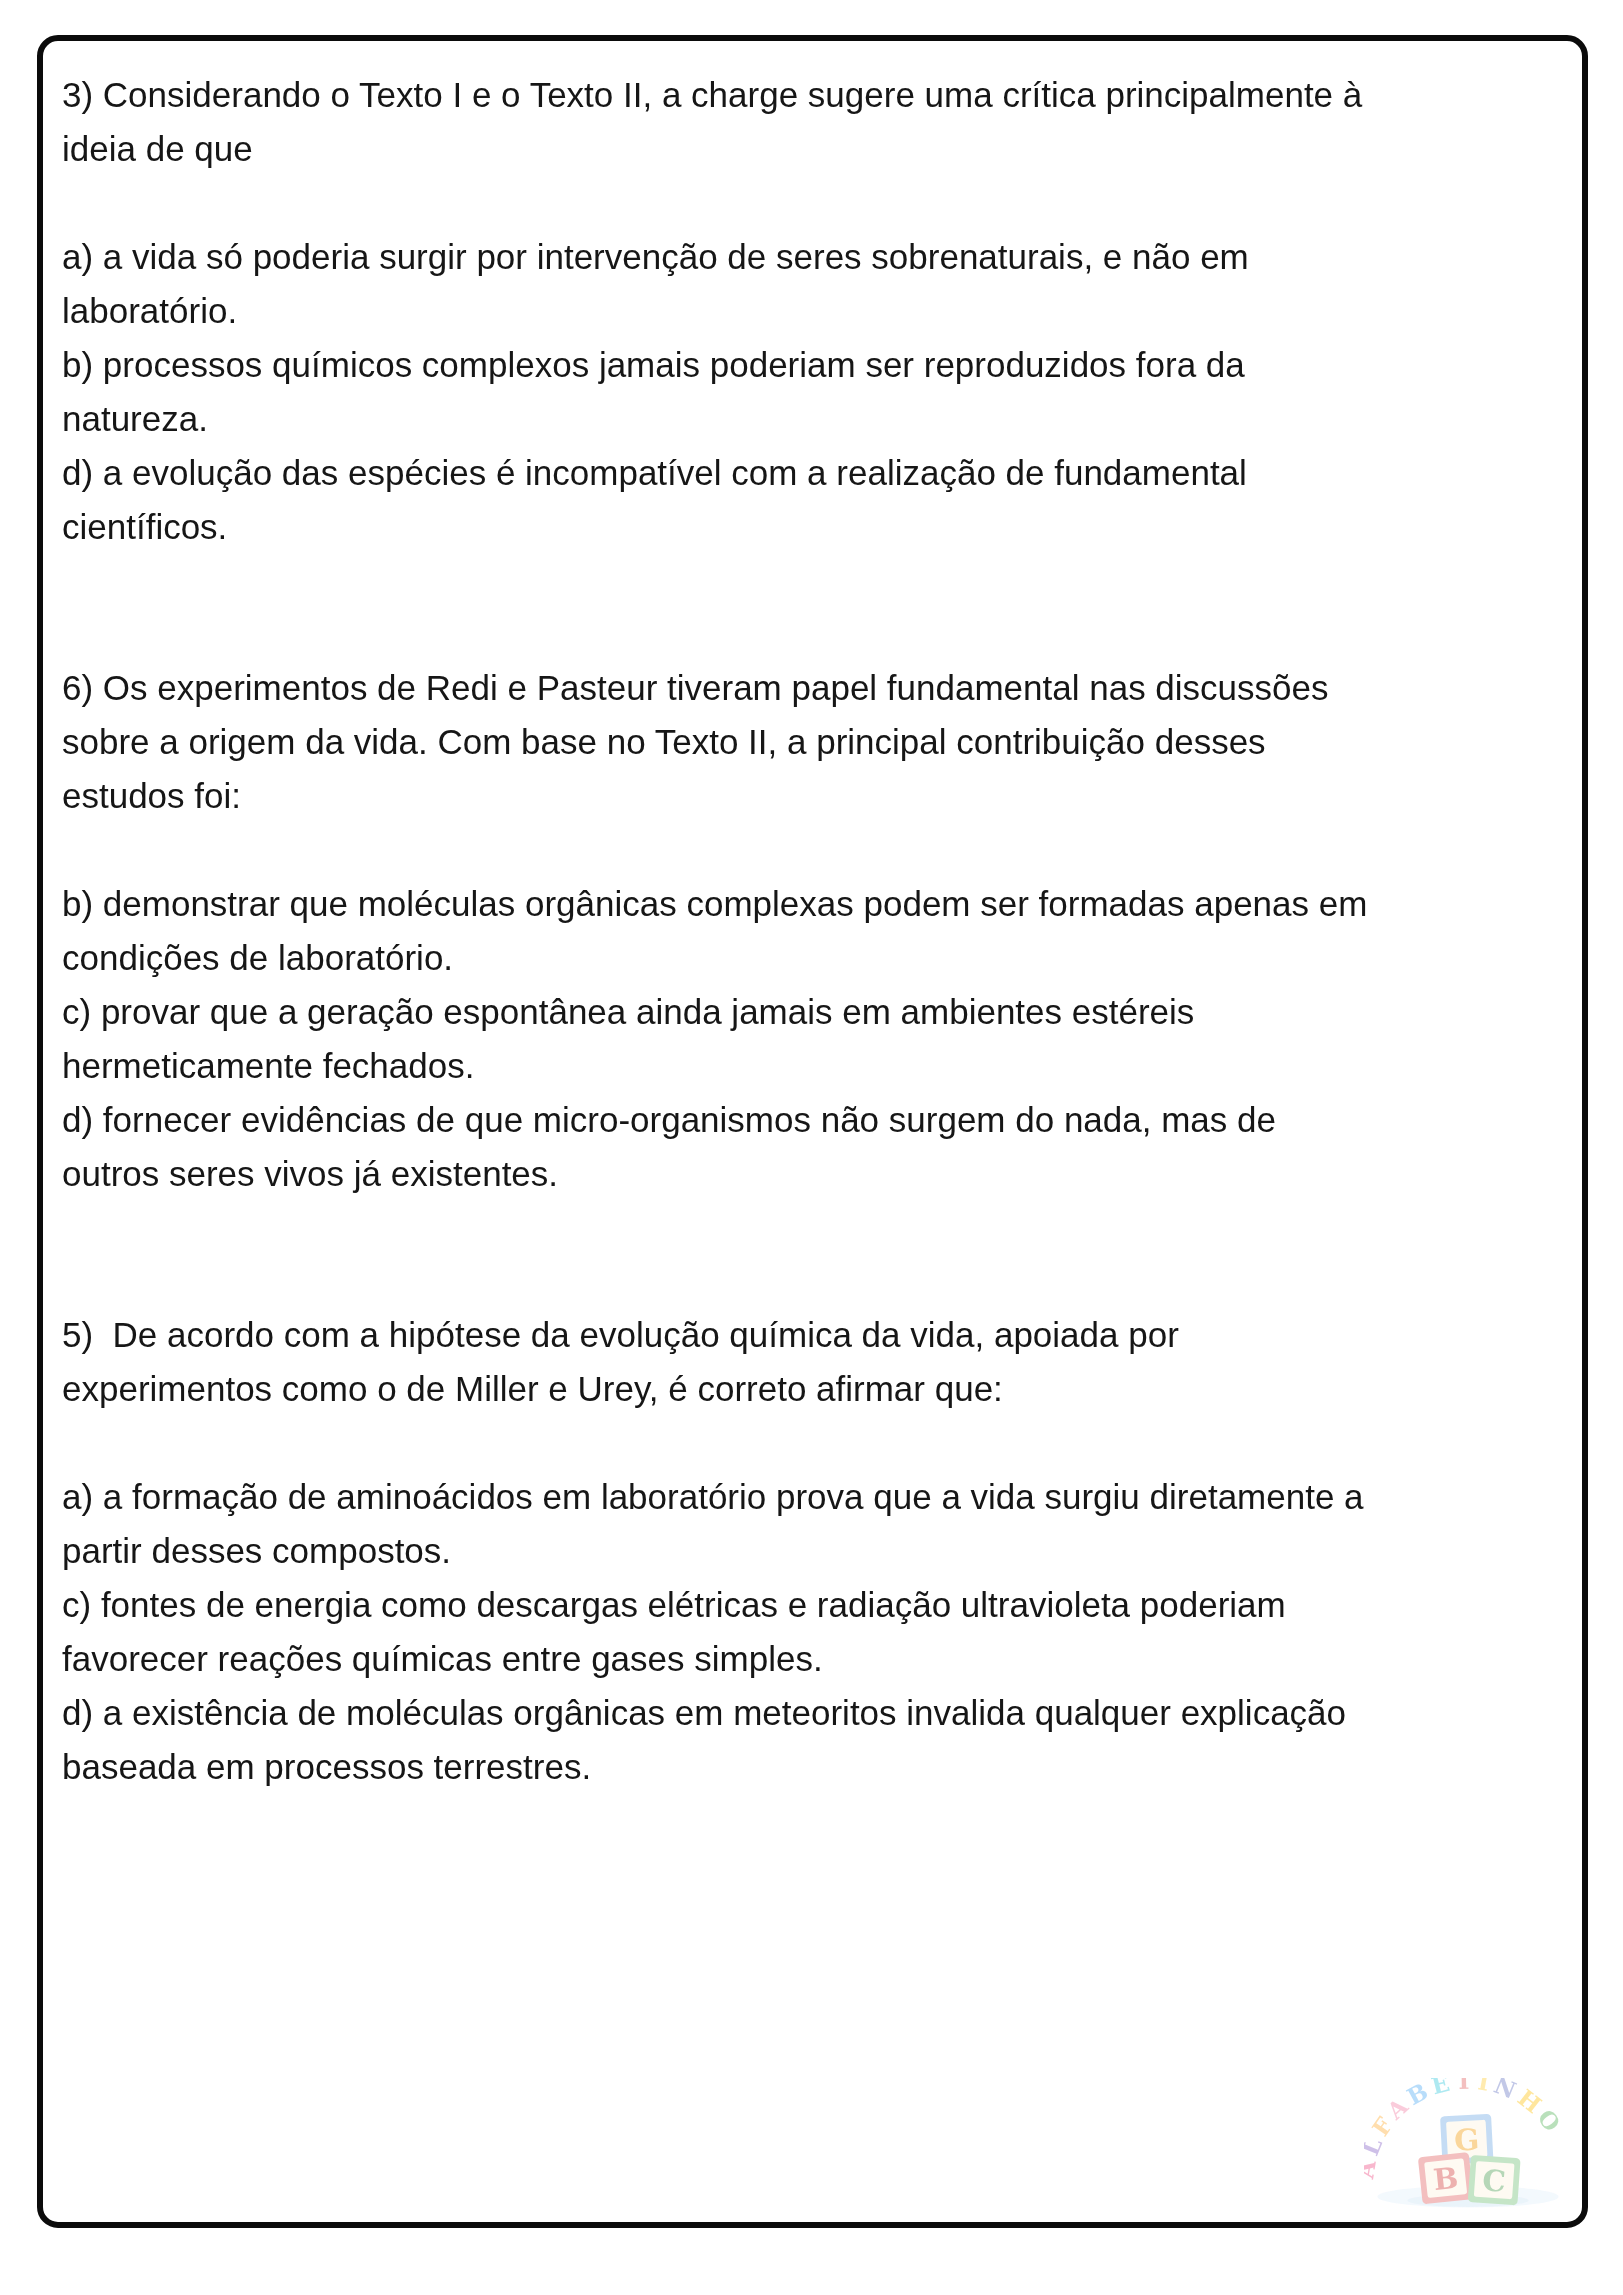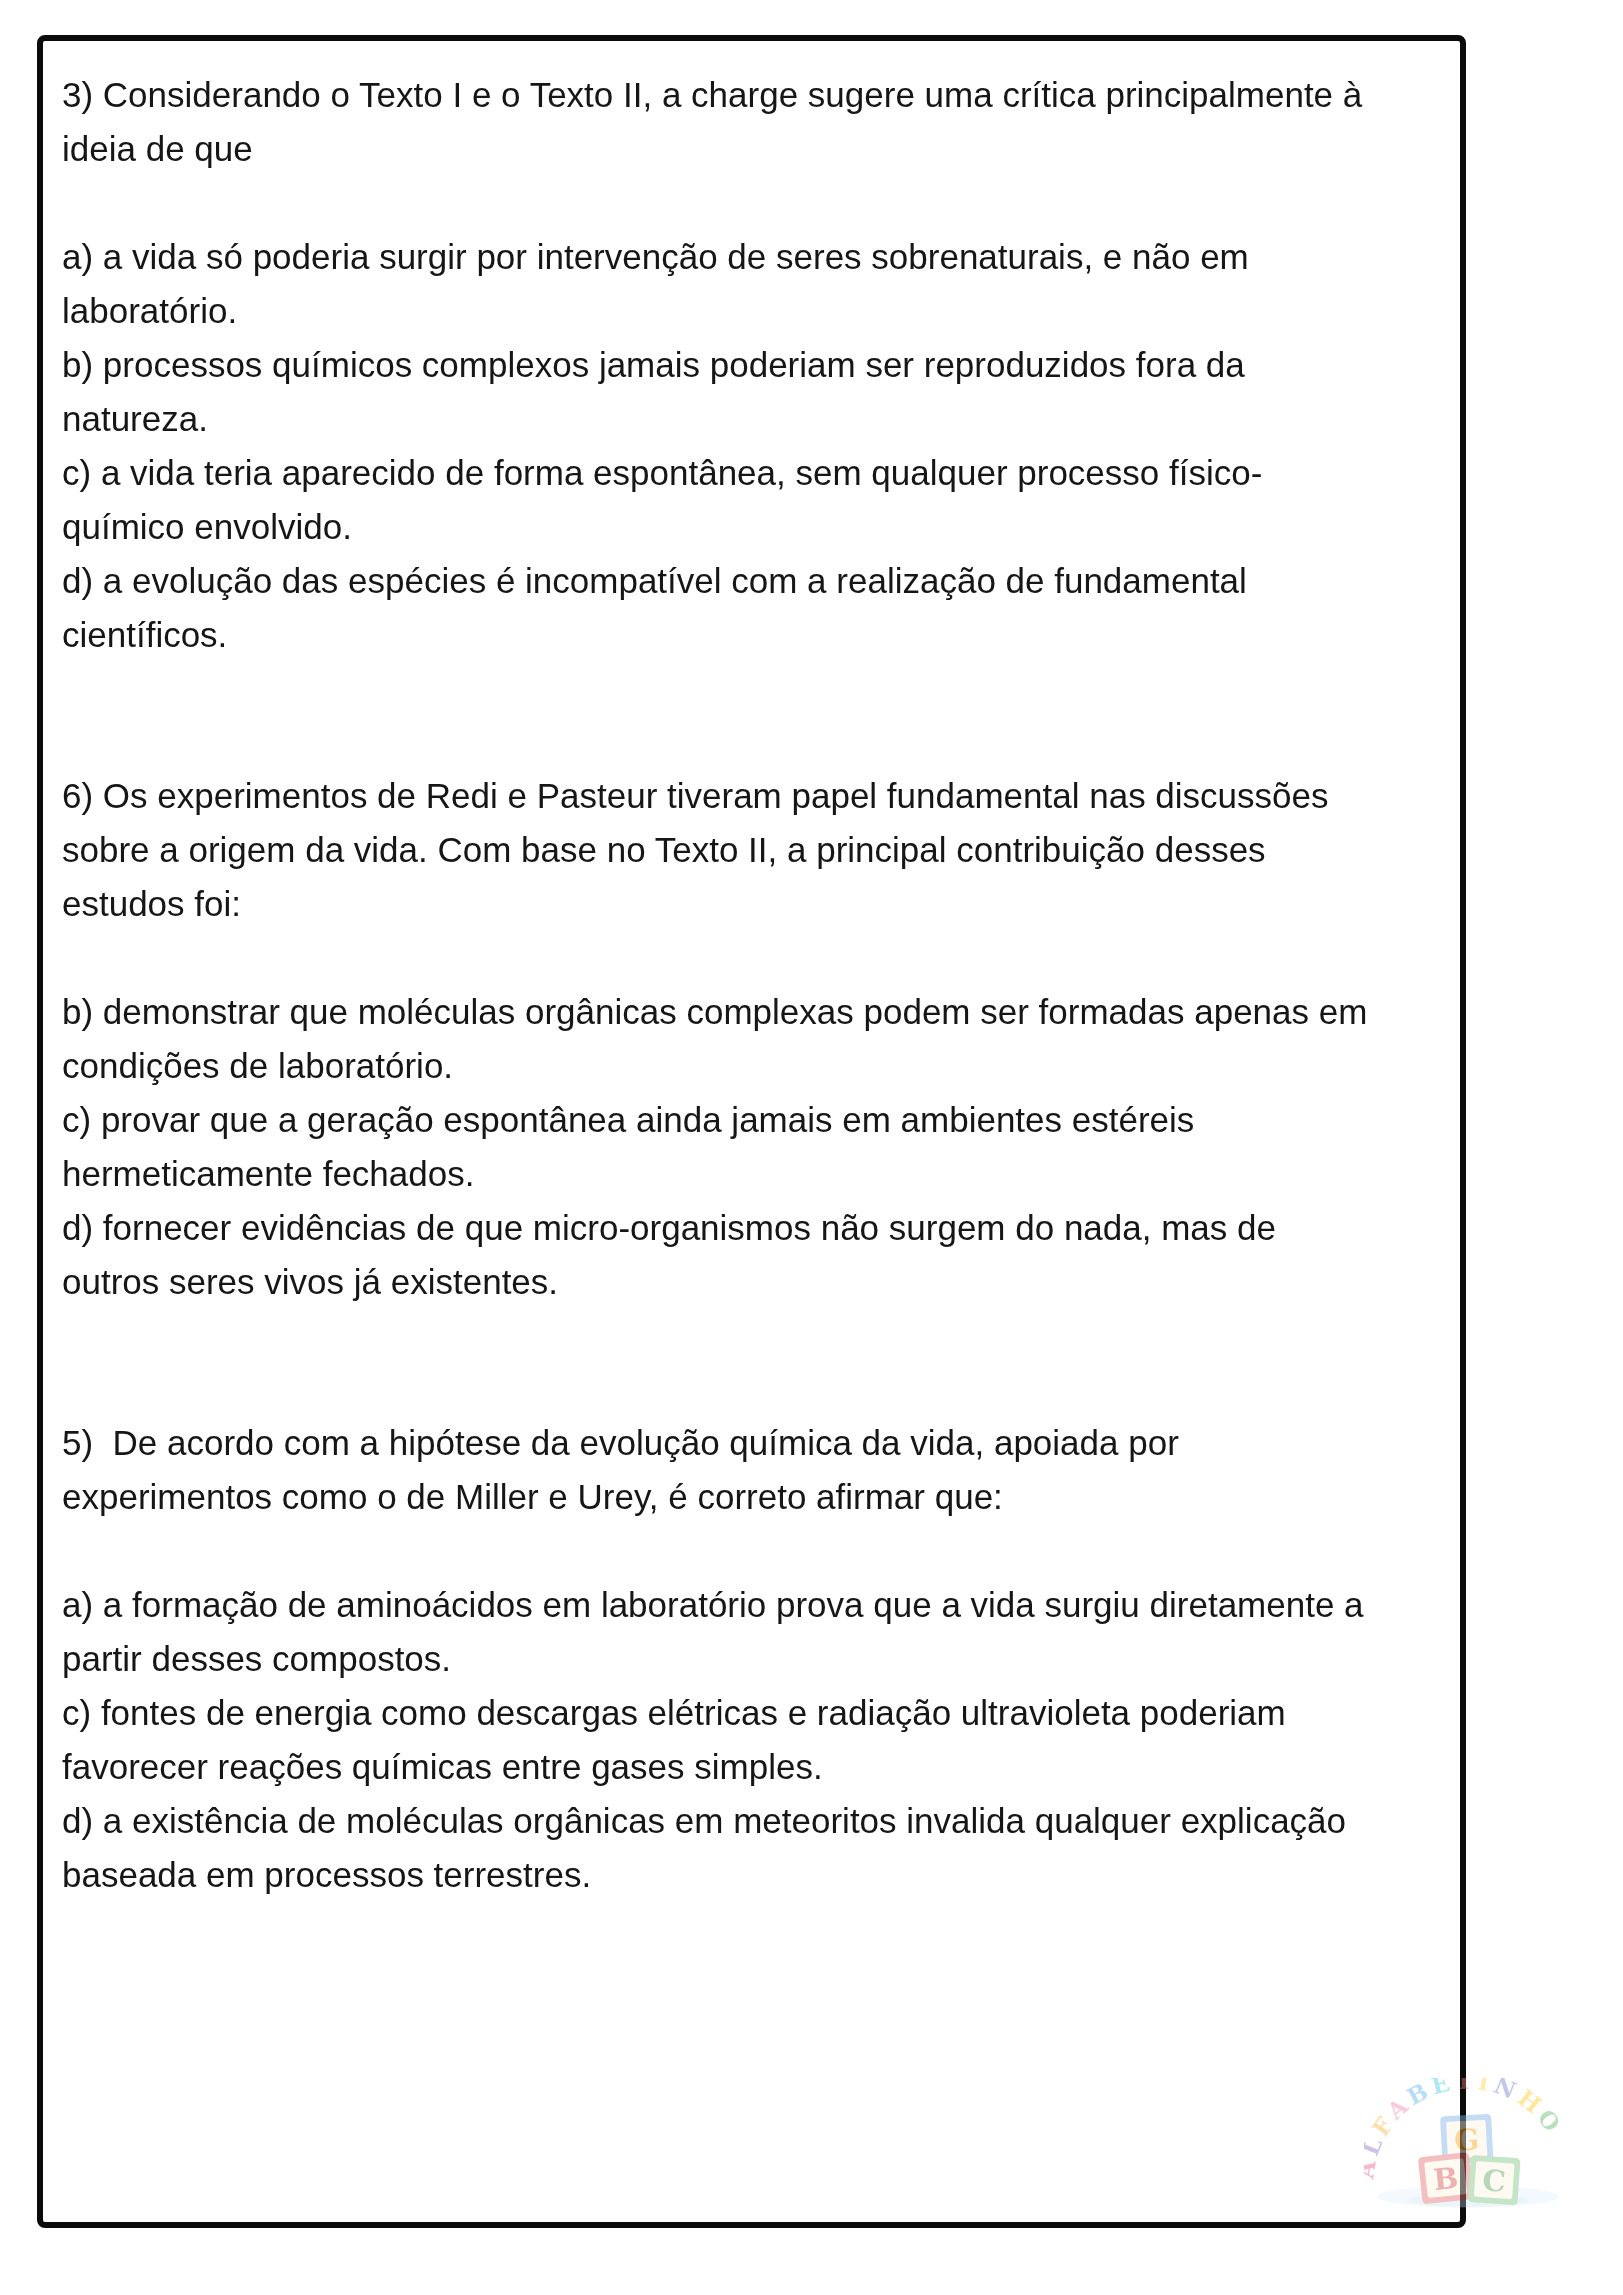--- a/index.html
+++ b/index.html
@@ -6,24 +6,24 @@
   body{
     width:1623px;height:2295px;
     background:#ffffff;
     position:relative;
     font-family:"Liberation Sans","DejaVu Sans",sans-serif;
     color:#161616;
   }
   .sheet{
     position:absolute;
     left:37px;top:35px;
-    width:1429px;height:2193px;
+    width:1551px;height:2193px;
     box-sizing:border-box;
     border:6.5px solid #0b0b0b;
-    border-radius:8px;
+    border-radius:21px;
     background:#ffffff;
     padding:27px 6.5px 0 19px;
   }
   .question{margin:0 0 107px 0;}
   .stem,.opt{
     white-space:pre;
     font-size:35px;
     line-height:54px;
     margin:0;
     color:#161616;
@@ -54,22 +54,20 @@
 
 <div class="sheet">
 
   <div class="question">
     <p class="stem">3) Considerando o Texto I e o Texto II, a charge sugere uma crítica principalmente à
 ideia de que</p>
     <p class="opt">a) a vida só poderia surgir por intervenção de seres sobrenaturais, e não em
 laboratório.</p>
     <p class="opt">b) processos químicos complexos jamais poderiam ser reproduzidos fora da
 natureza.</p>
-    <p class="opt">c) a vida teria aparecido de forma espontânea, sem qualquer processo físico-
-químico envolvido.</p>
     <p class="opt">d) a evolução das espécies é incompatível com a realização de fundamental
 científicos.</p>
   </div>
 
   <div class="question">
     <p class="stem">6) Os experimentos de Redi e Pasteur tiveram papel fundamental nas discussões
 sobre a origem da vida. Com base no Texto II, a principal contribuição desses
 estudos foi:</p>
     <p class="opt">b) demonstrar que moléculas orgânicas complexas podem ser formadas apenas em
 condições de laboratório.</p>

